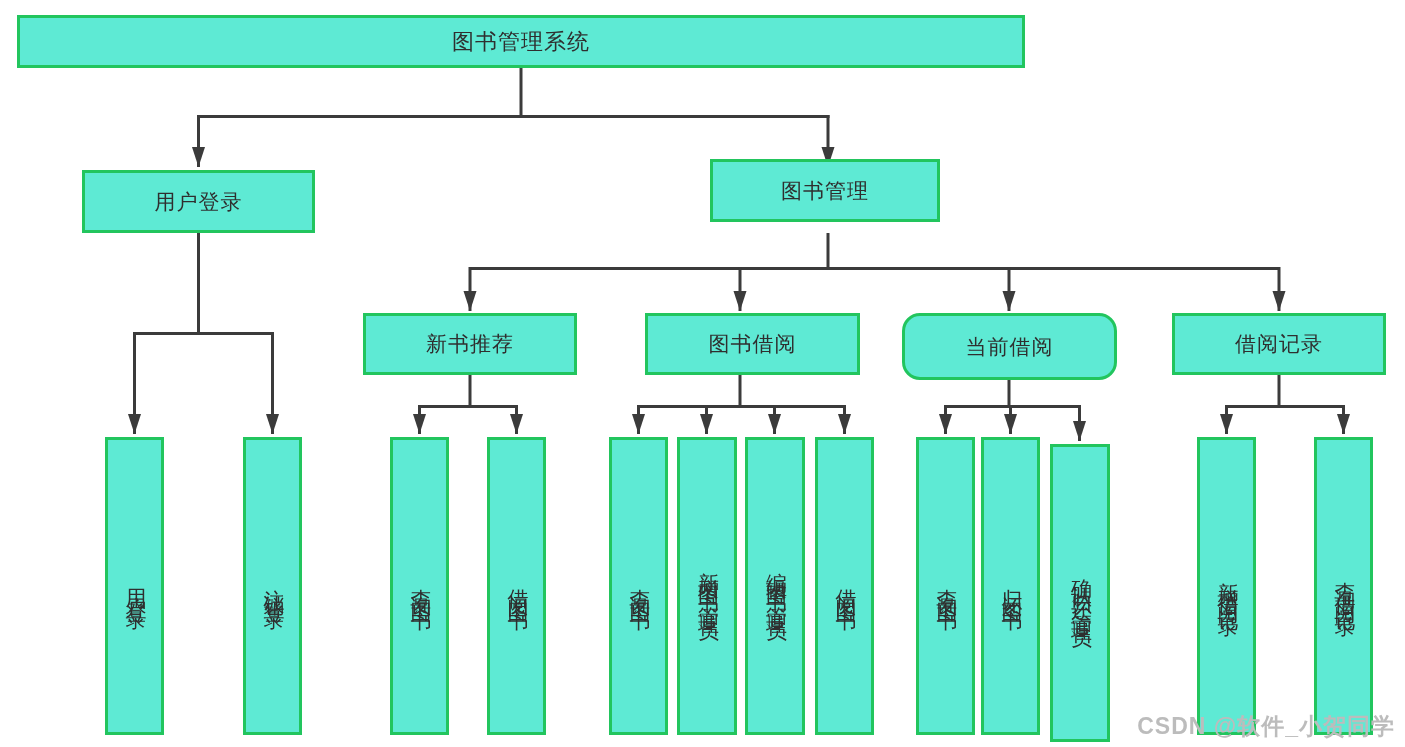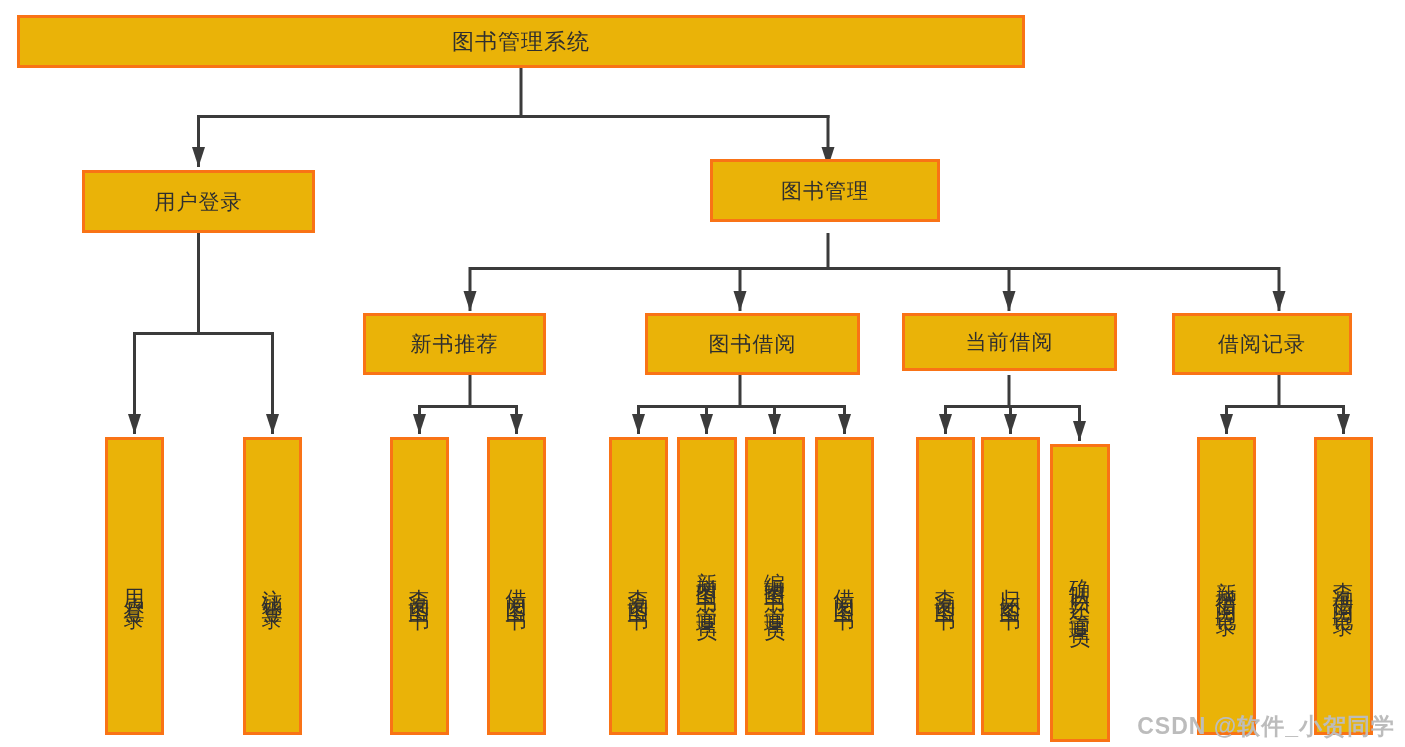--- a/index.html
+++ b/index.html
@@ -5,23 +5,24 @@
   html,body{margin:0;padding:0;}
   body{
     width:1405px;height:747px;position:relative;overflow:hidden;
     background:#ffffff;color:#2f2f2f;
     font-family:"Liberation Sans","DejaVu Sans",sans-serif;
   }
   .stage{position:absolute;left:0;top:0;width:1405px;height:747px;}
   svg.wires{position:absolute;left:0;top:0;z-index:1;}
   .node{
     position:absolute;z-index:2;box-sizing:border-box;
-    border:3px solid #f97316;background:#eab308;
+    border:3px solid #22c55e;background:#5eead4;
     display:flex;align-items:center;justify-content:center;
     text-align:center;
+    font-family:Liberation Mono, monospace;
   }
   .hbox{font-size:21px;letter-spacing:1px;}
   .root{font-size:22px;}
   .vbox span{
     display:block;
     writing-mode:vertical-rl;
     text-orientation:mixed;
     font-size:21px;
     letter-spacing:7px;
     line-height:1;
@@ -94,30 +95,30 @@
     <span>图书管理系统</span>
   </div>
 
   <div class="node hbox" style="left:82px;top:170px;width:233px;height:63px;">
     <span>用户登录</span>
   </div>
   <div class="node hbox" style="left:710px;top:159px;width:230px;height:63px;">
     <span>图书管理</span>
   </div>
 
-  <div class="node hbox" style="left:363px;top:313px;width:183px;height:62px;">
+  <div class="node hbox" style="left:363px;top:313px;width:214px;height:62px;">
     <span>新书推荐</span>
   </div>
   <div class="node hbox" style="left:633px;top:313px;width:215px;height:62px;margin-left:12px;">
     <span>图书借阅</span>
   </div>
-  <div class="node hbox" style="left:902px;top:313px;width:215px;height:58px;">
+  <div class="node hbox" style="left:902px;top:313px;width:215px;height:67px;border-radius:18px;">
     <span>当前借阅</span>
   </div>
-  <div class="node hbox" style="left:1172px;top:313px;width:180px;height:62px;">
+  <div class="node hbox" style="left:1172px;top:313px;width:214px;height:62px;">
     <span>借阅记录</span>
   </div>
 
   <div class="node vbox" style="left:105px;top:437px;width:59px;height:298px;">
     <span>用户登录</span>
   </div>
   <div class="node vbox" style="left:243px;top:437px;width:59px;height:298px;">
     <span>注销登录</span>
   </div>
 

